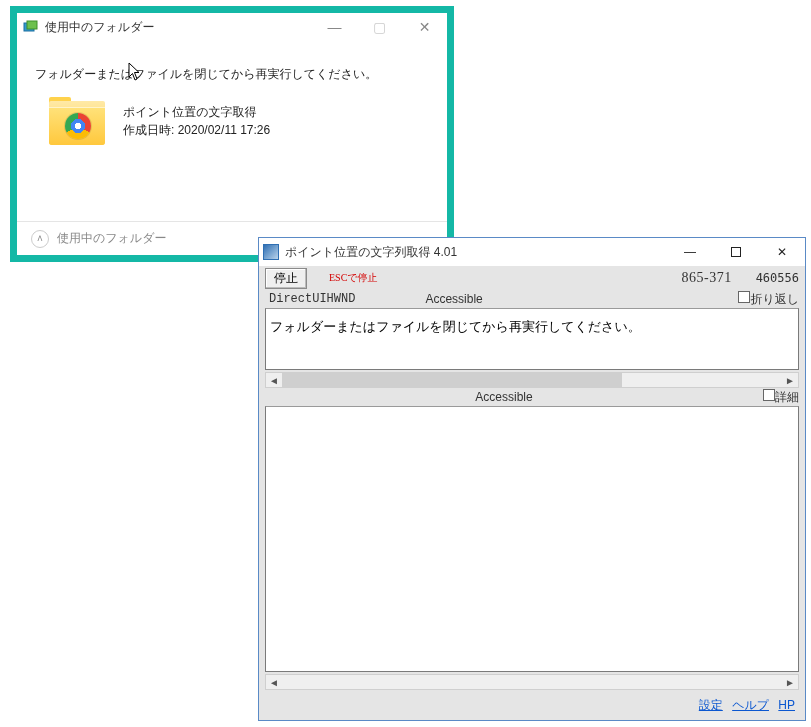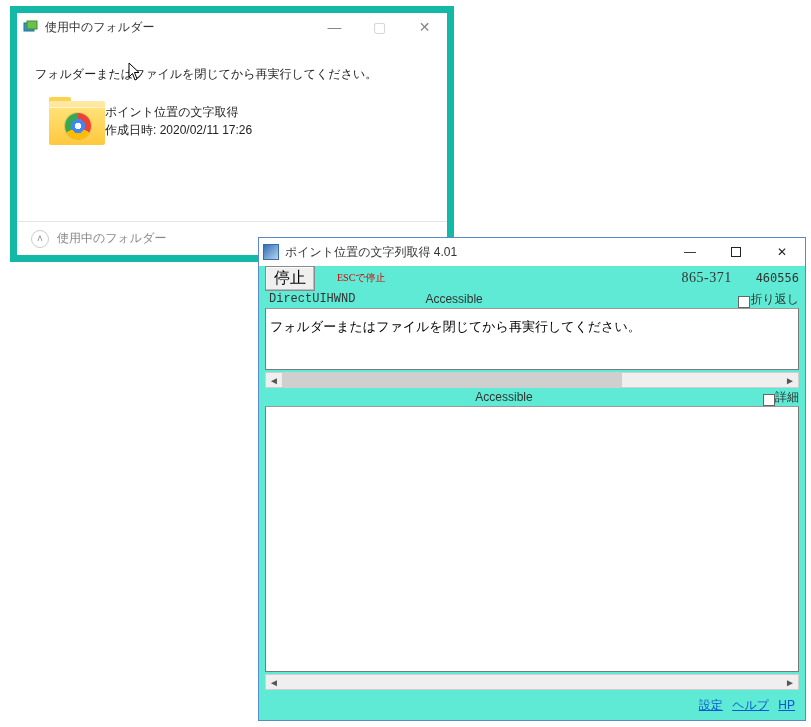--- a/index.html
+++ b/index.html
@@ -40,21 +40,21 @@
     box-shadow: inset 0 1px 0 rgba(255,255,255,.6);
   }
   .folder-icon .chrome {
     position: absolute; left: 16px; top: 16px; width: 26px; height: 26px;
     border-radius: 50%;
     background:
       radial-gradient(circle at 50% 50%, #fff 0 18%, #4285f4 18% 38%, transparent 38%),
       conic-gradient(#ea4335 0 120deg, #fbbc05 120deg 240deg, #34a853 240deg 360deg);
     box-shadow: 0 0 0 1px rgba(0,0,0,.1);
   }
-  .dlg1-item-txt { font-size: 12px; color: #222; line-height: 1.5; }
+  .dlg1-item-txt { margin-left: 18px; font-size: 12px; color: #222; line-height: 1.5; }
   .dlg1-btns {
     display: flex; justify-content: flex-end; gap: 12px;
     padding: 10px 18px 0 18px; margin-top: 6px;
   }
   .winbtn {
     min-width: 86px; height: 24px; padding: 0 14px;
     background: #e1e1e1; border: 1px solid #adadad; font-size: 12px;
     display: flex; align-items: center; justify-content: center;
   }
   .dlg1-footer {
@@ -69,21 +69,21 @@
   }
 
   .cursor {
     position: absolute; left: 128px; top: 62px; width: 14px; height: 20px; pointer-events: none;
   }
   .cursor svg { width: 14px; height: 20px; }
 
   
   .win2 {
     position: absolute; left: 258px; top: 237px; width: 548px; height: 484px;
-    background: #5eead4; border: 1px solid #5a8ac6;
+    background: #e5e5e5; border: 1px solid #5a8ac6;
   }
   .win2-title {
     height: 28px; background: #fff; display: flex; align-items: center;
     padding-left: 4px; font-size: 12px; color: #333;
   }
   .win2-title .appicon {
     width: 16px; height: 16px; margin-right: 6px;
     background: linear-gradient(135deg,#2f6fb3,#b9d3eb);
     border: 1px solid #2f6fb3;
   }
@@ -94,34 +94,34 @@
   }
   .maxbox { width: 10px; height: 10px; border: 1.5px solid #222; }
 
   .toolbar {
     height: 24px; display: flex; align-items: center; padding: 0 6px;
     font-size: 12px;
   }
   .stopbtn {
     padding: 1px 8px; background: #efefef; border: 1px solid #8a8a8a;
     box-shadow: inset -1px -1px 0 #bbb, inset 1px 1px 0 #fff;
-    font-size: 16px;
+    font-size: 12px;
   }
   .esc-stop { margin-left: 22px; color: #d40000; font-size: 10px; font-family: Liberation Serif, serif; }
   .coords { margin-left: auto; margin-right: 24px; font-family: Liberation Serif, serif; font-size: 14px; color: #333; letter-spacing: .5px;}
   .hexval { font-family: "MS Gothic", monospace; font-size: 12px; color: #333; }
 
   .rowlabel {
     height: 18px; display: flex; align-items: center; padding: 0 6px;
     font-size: 12px; color: #333;
   }
   .rowlabel .lbl1 { margin-left: 4px; font-family: Liberation Mono, monospace; }
   .rowlabel .lbl2 { margin-left: 70px; }
   .rowlabel .spacer { flex: 1; }
-  .chk { display: flex; align-items: flex-end; margin-left: 8px; padding-left: 12px; }
+  .chk { display: flex; align-items: flex-start; margin-left: 8px; padding-left: 12px; }
   .chkbox { width: 12px; height: 12px; border: 1px solid #666; background: #fff; }
 
   .textpane {
     margin: 0 6px; height: 62px; background: #fff; border: 1px solid #7a7a7a;
     border-top-color: #9a9a9a; padding: 2px 4px; font-size: 13px;
     font-family: "MS Gothic","Meiryo",monospace; line-height: 1.55;
     overflow: hidden; white-space: normal;
   }
   .textpane2 {
     margin: 0 6px; height: 266px; background: #fff; border: 1px solid #7a7a7a;

